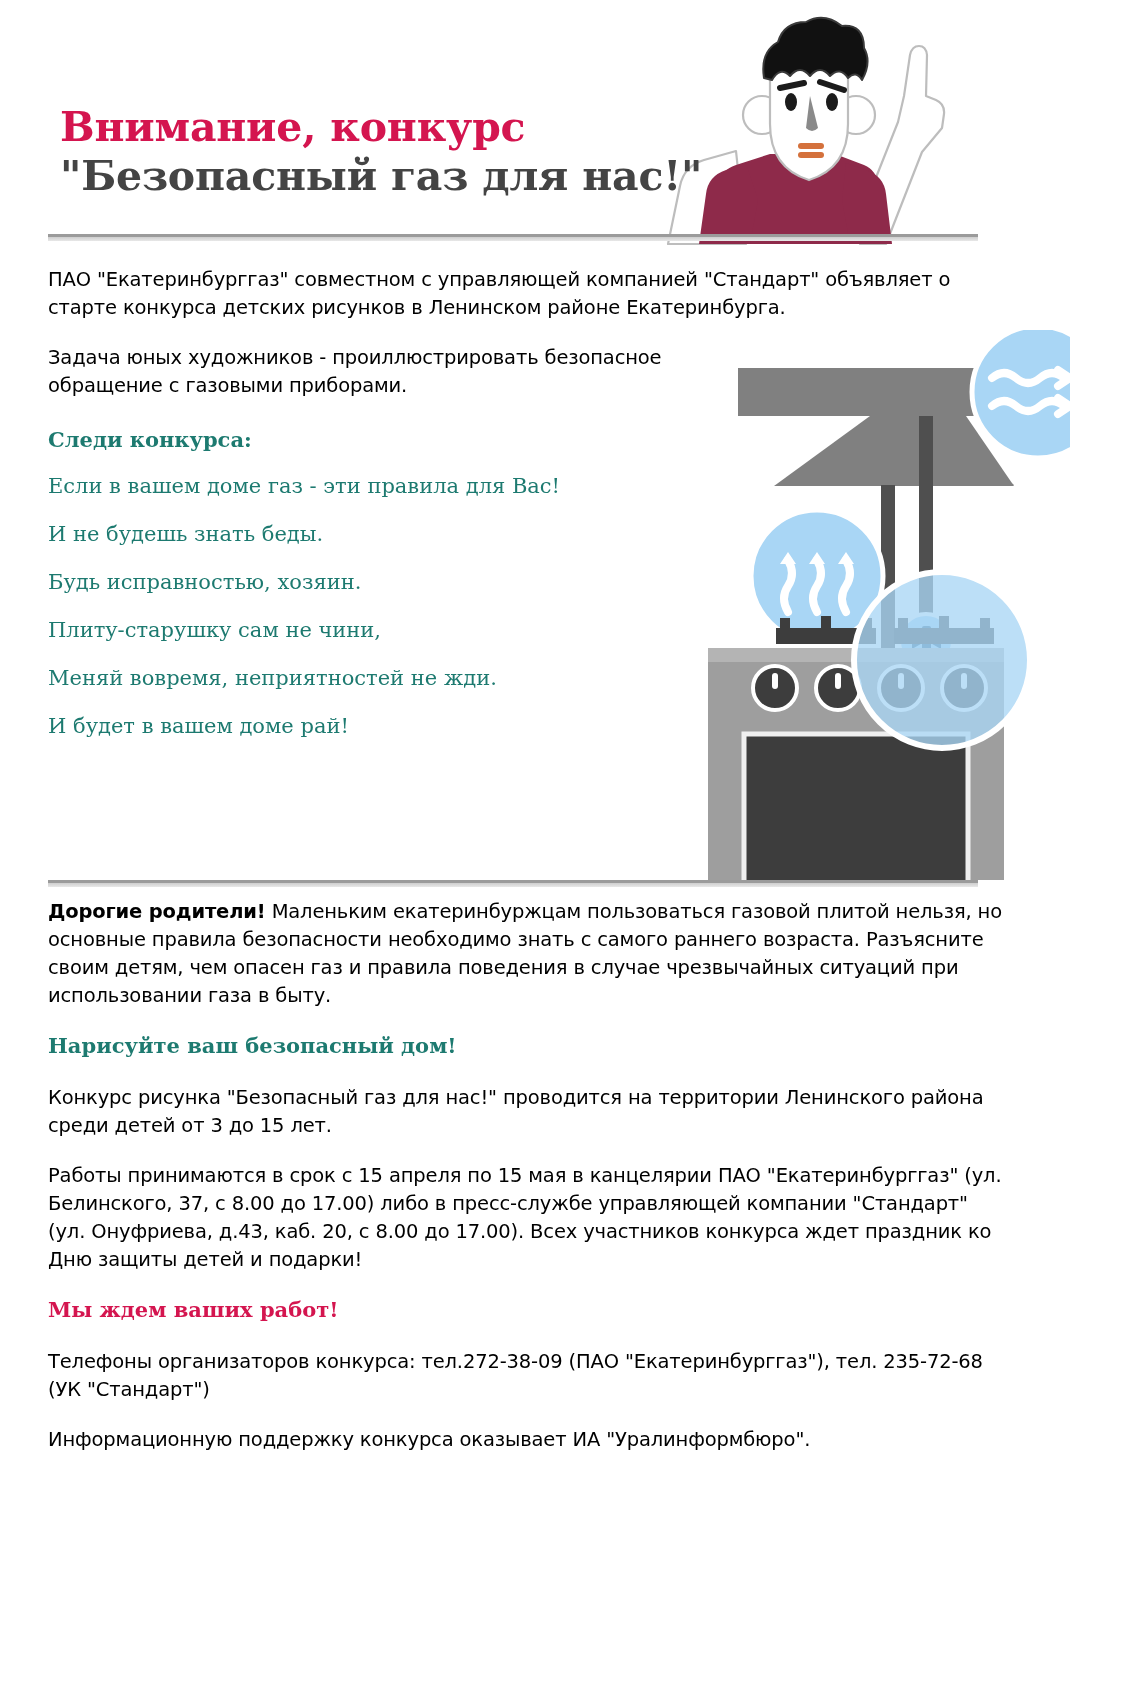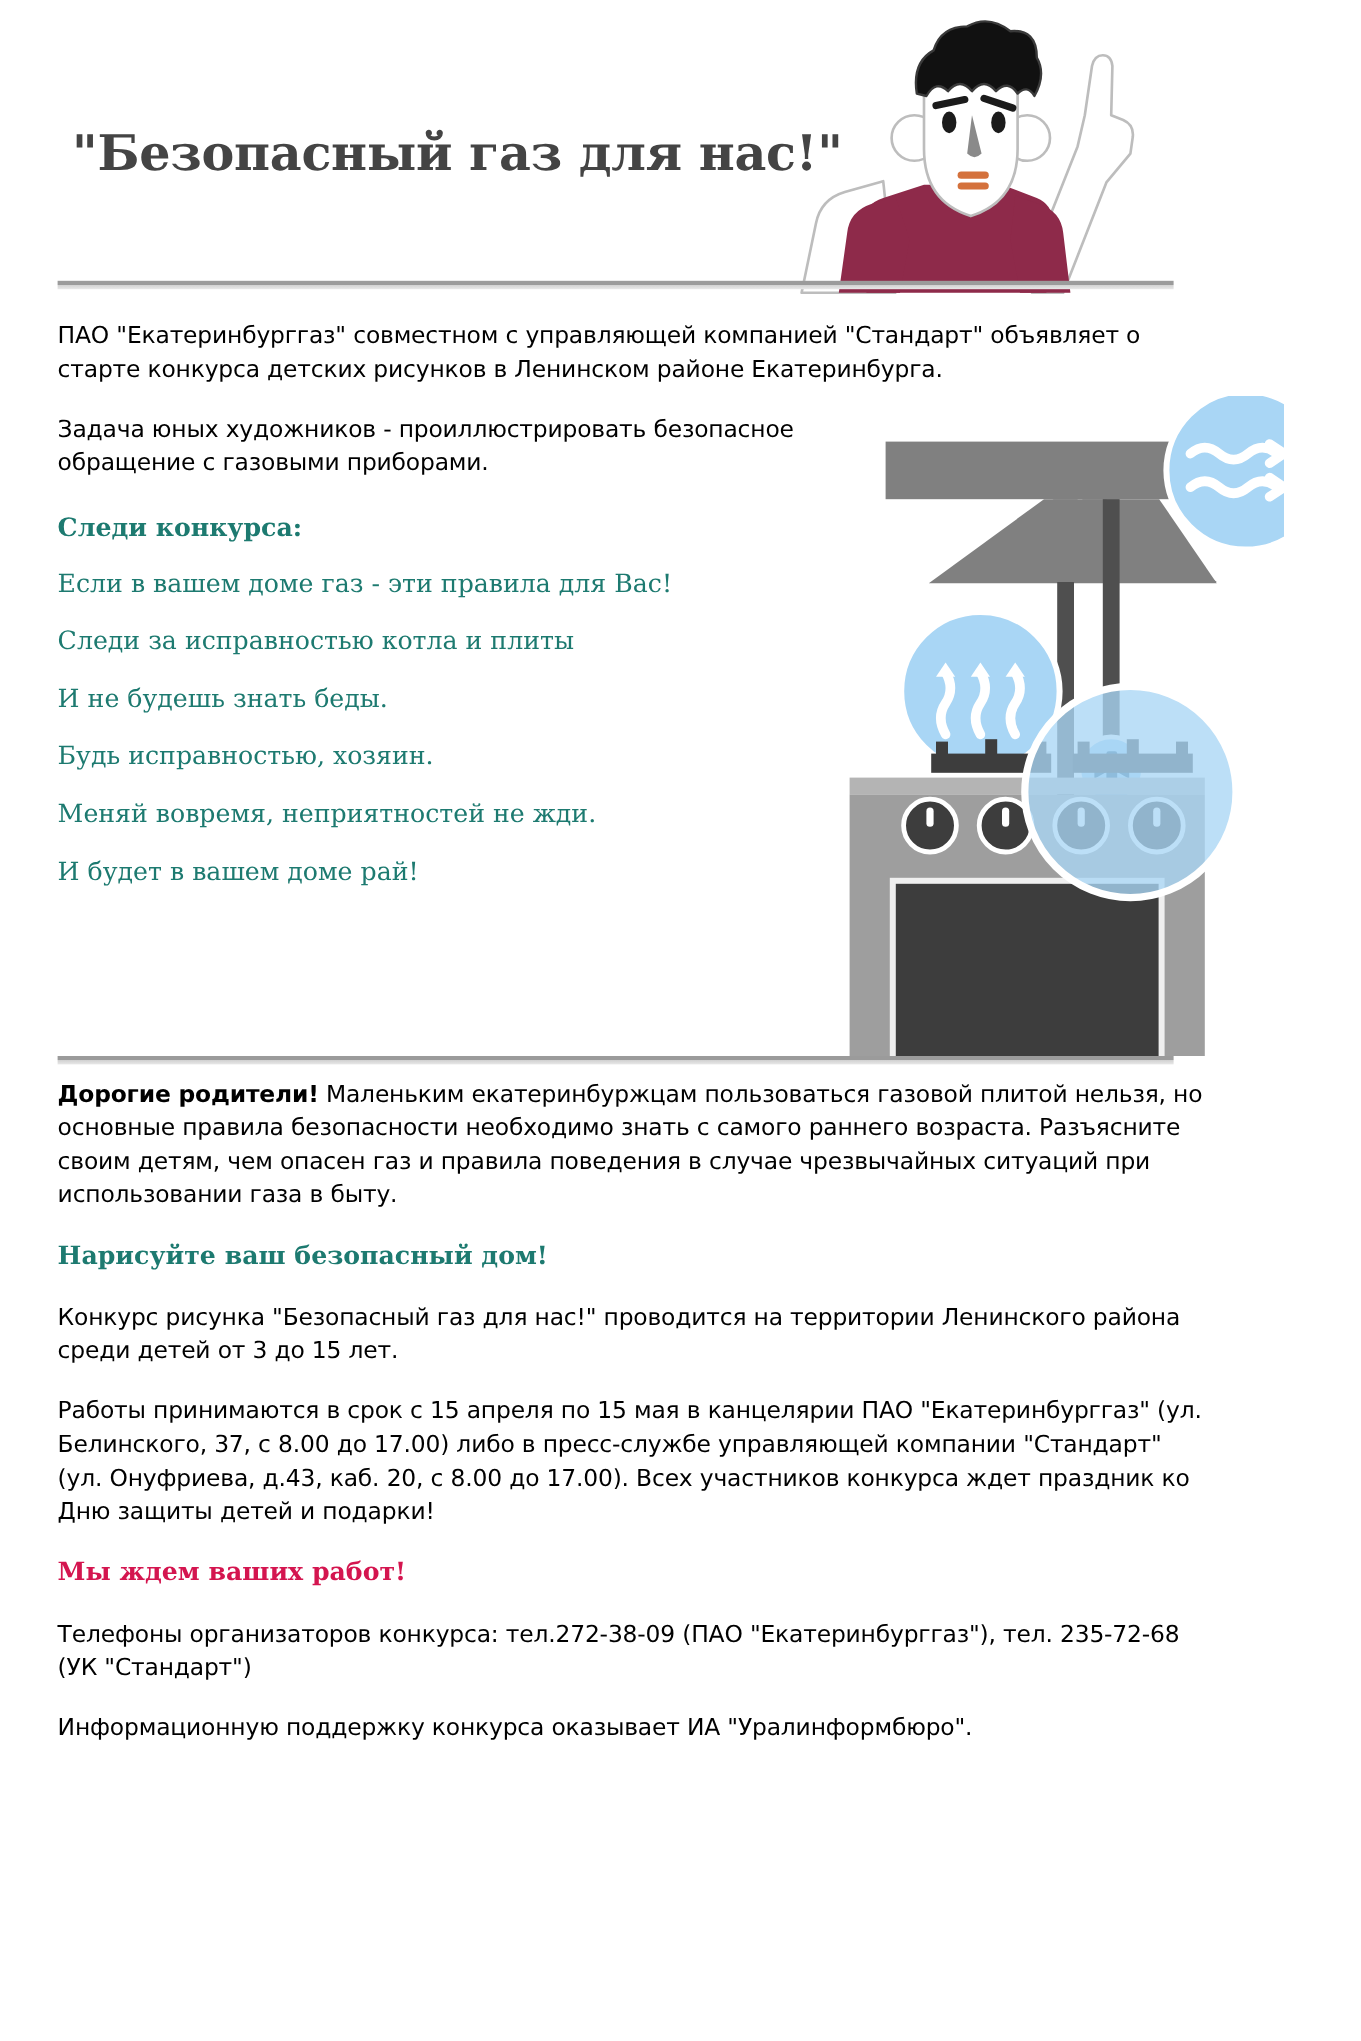--- a/index.html
+++ b/index.html
@@ -172,20 +172,21 @@
       <path d="M150 96 L158 128 Q152 134 146 128 Z" fill="#8a8a8a"></path>
 
       <g>
         <rect x="138" y="143" width="26" height="6" rx="3" fill="#d4713c"></rect>
         <rect x="138" y="152" width="26" height="6" rx="3" fill="#d4713c"></rect>
       </g>
     </svg>
   </div>
 
   <div class="title-block">
+    <div class="title-line1">Внимание, конкурс</div>
     <div class="title-line2">"Безопасный газ для нас!"</div>
   </div>
 </div>
 
 <div class="divider divider-top"></div>
 
 <div class="stove-scene">
   <svg width="400" height="550" viewBox="0 0 400 550" xmlns="http://www.w3.org/2000/svg">
 
     <rect x="68" y="38" width="312" height="48" fill="#808080"></rect>
@@ -273,23 +274,23 @@
 
 <div class="content">
 
   <p class="body">ПАО "Екатеринбурггаз" совместном с управляющей компанией "Стандарт" объявляет о старте конкурса детских рисунков в Ленинском районе Екатеринбурга.</p>
 
   <p class="body narrow">Задача юных художников  - проиллюстрировать безопасное обращение с газовыми приборами.</p>
 
   <div class="verse-block">
     <div class="verse-title">Следи конкурса:</div>
     <div class="verse-line">Если в вашем доме газ - эти правила для Вас!</div>
-    <div class="verse-line">Следи за исправностью котла и плиты</div>
     <div class="verse-line">И не будешь знать беды.</div>
     <div class="verse-line">Будь исправностью, хозяин.</div>
+    <div class="verse-line">Плиту-старушку сам не чини,</div>
     <div class="verse-line">Меняй вовремя, неприятностей не жди.</div>
     <div class="verse-line">И будет в вашем доме рай!</div>
   </div>
 </div>
 
 <div class="divider divider-mid"></div>
 
 <div class="lower">
 
   <p class="body"><b>Дорогие родители!</b><span> Маленьким екатеринбуржцам пользоваться газовой плитой нельзя, но основные правила безопасности  необходимо знать с самого раннего возраста. Разъясните своим детям, чем опасен газ и правила поведения в случае чрезвычайных ситуаций при использовании газа в быту.</span></p>

